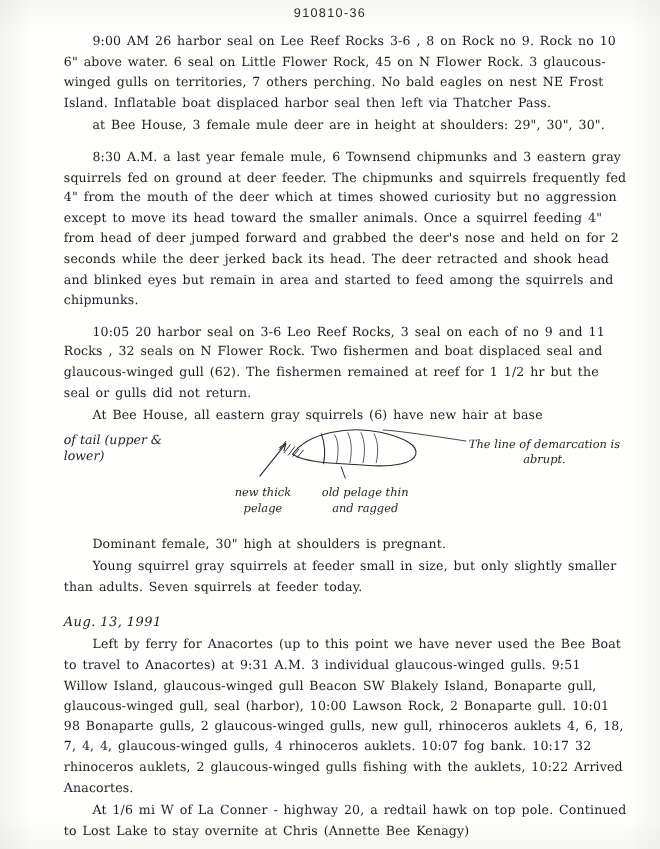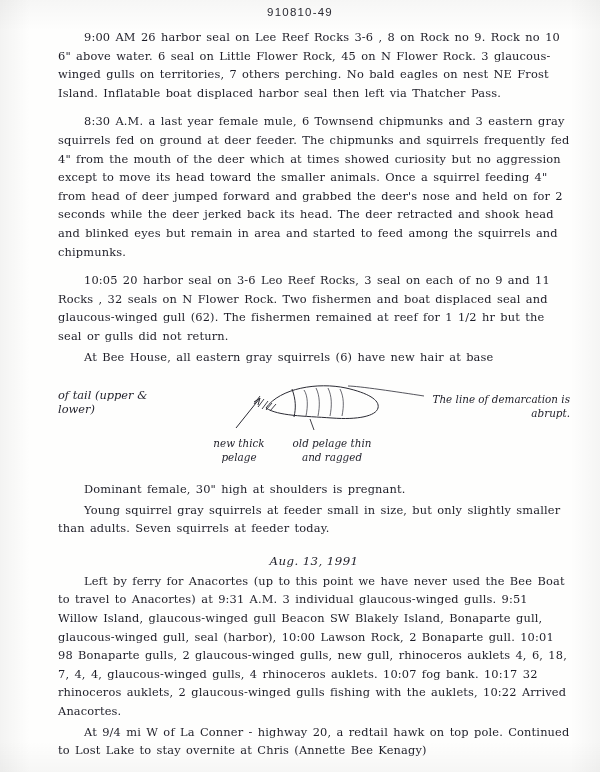--- a/index.html
+++ b/index.html
@@ -53,34 +53,34 @@
     font-family: "DejaVu Serif", serif;
     font-size: 11.4px;
     line-height: 18.6px;
     color: #1e1e28;
     letter-spacing: 0.15px;
     text-indent: 26px;
     word-spacing: 1.5px;
   }
   .date-head {
     margin: 16px 0 4px 0;
-    text-align: center;
+    text-align: left;
     font-family: "DejaVu Serif", serif;
     font-style: italic;
     font-size: 11.8px;
     letter-spacing: 0.4px;
     color: #1e1e28;
   }
   .spacer-sm { height: 8px; }
 
   
   .sketch-block {
     position: relative;
     height: 96px;
-    margin-top: 18px;
+    margin-top: 2px;
   }
   .sketch-svg {
     position: absolute;
     top: -6px;
     left: 150px;
   }
   .sketch-label {
     position: absolute;
     font-family: "DejaVu Serif", serif;
     font-style: italic;
@@ -97,43 +97,44 @@
   .lbl-oldpelage {
     top: 52px;
     left: 228px;
     width: 92px;
     text-align: center;
   }
   .lbl-demarc {
     top: 8px;
     left: 362px;
     width: 150px;
-    text-align: right;
+    text-align: center;
   }
   .tail-cont {
     position: absolute;
     top: 4px;
     left: 0;
     width: 120px;
     font-family: "DejaVu Serif", serif;
     font-style: italic;
     font-size: 11.4px;
     color: #1e1e28;
   }
 </style>
 </head>
 <body>
 
 <div class="page">
 
-  <div class="archive-id">910810-49</div>
+  <div class="archive-id">910810-36</div>
 
   <div class="body-text">
 
     <p class="para">9:00 AM  26 harbor seal on Lee Reef Rocks 3-6 , 8 on Rock no 9. Rock no 10 6" above water.   6 seal on Little Flower Rock, 45 on N Flower Rock.     3 glaucous-winged gulls on territories, 7 others perching.    No bald eagles on nest NE Frost Island. Inflatable boat displaced harbor seal then left via Thatcher Pass.</p>
+    <p class="para">at Bee House, 3 female mule deer are in height at shoulders: 29", 30", 30".</p>
     <div class="spacer-sm"></div>
     <p class="para">8:30 A.M.   a last year female mule, 6 Townsend chipmunks and 3 eastern gray squirrels fed on ground at deer feeder. The chipmunks and squirrels frequently fed 4" from the mouth of the deer which at times showed curiosity but no aggression except to move its head toward the smaller animals.   Once a squirrel feeding 4" from head of deer jumped forward and grabbed the deer's nose and held on for 2 seconds while the deer jerked back its head. The deer retracted and shook head and blinked eyes but remain in area and started to feed among the squirrels and chipmunks.</p>
     <div class="spacer-sm"></div>
     <p class="para">10:05  20 harbor seal on 3-6 Leo Reef Rocks, 3 seal on each of no 9 and 11 Rocks ,  32 seals on N Flower Rock.    Two fishermen and boat displaced seal and glaucous-winged gull (62). The fishermen remained at reef for 1 1/2 hr but the seal or gulls did not return.</p>
     <p class="para">At Bee House, all eastern gray squirrels (6) have new hair at base</p>
 
     <div class="sketch-block">
       <div class="tail-cont">of tail (upper &amp; lower)</div>
 
       <svg class="sketch-svg" width="230" height="72" viewBox="0 0 230 72">
@@ -158,16 +159,16 @@
       <div class="sketch-label lbl-oldpelage">old pelage thin and ragged</div>
       <div class="sketch-label lbl-demarc">The line of demarcation is abrupt.</div>
     </div>
 
     <p class="para">Dominant female, 30" high at shoulders is pregnant.</p>
     <p class="para">Young squirrel gray squirrels at feeder small in size, but only slightly smaller than adults.    Seven squirrels at feeder today.</p>
 
     <div class="date-head">Aug. 13, 1991</div>
 
     <p class="para">Left by ferry for Anacortes (up to this point we have never used the Bee Boat to travel to Anacortes) at 9:31 A.M.   3 individual glaucous-winged gulls.   9:51 Willow Island, glaucous-winged gull Beacon SW Blakely Island, Bonaparte gull, glaucous-winged gull, seal (harbor), 10:00 Lawson Rock, 2 Bonaparte gull.   10:01 98 Bonaparte gulls, 2 glaucous-winged gulls, new gull, rhinoceros auklets 4, 6, 18, 7, 4, 4,  glaucous-winged gulls, 4 rhinoceros auklets. 10:07 fog bank.    10:17  32 rhinoceros auklets, 2 glaucous-winged gulls fishing with the auklets, 10:22 Arrived Anacortes.</p>
-    <p class="para">At 9/4 mi W of La Conner - highway 20, a redtail hawk on top pole. Continued to Lost Lake to stay overnite at Chris (Annette Bee Kenagy)</p>
+    <p class="para">At 1/6 mi W of La Conner - highway 20, a redtail hawk on top pole. Continued to Lost Lake to stay overnite at Chris (Annette Bee Kenagy)</p>
 
   </div>
 </div>
 
 </body></html>

